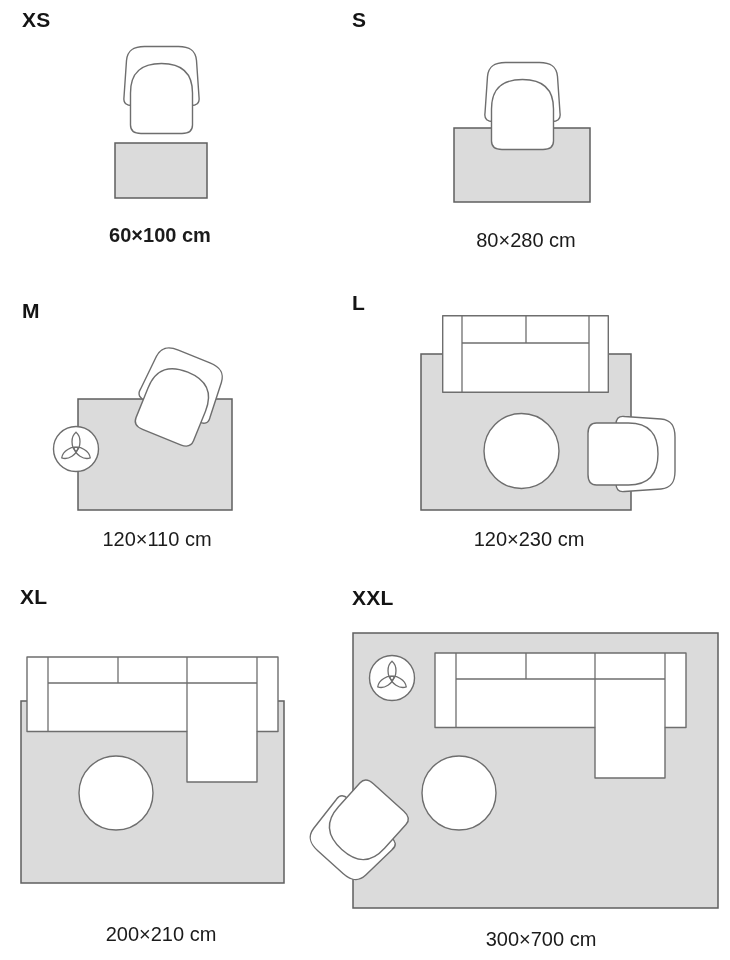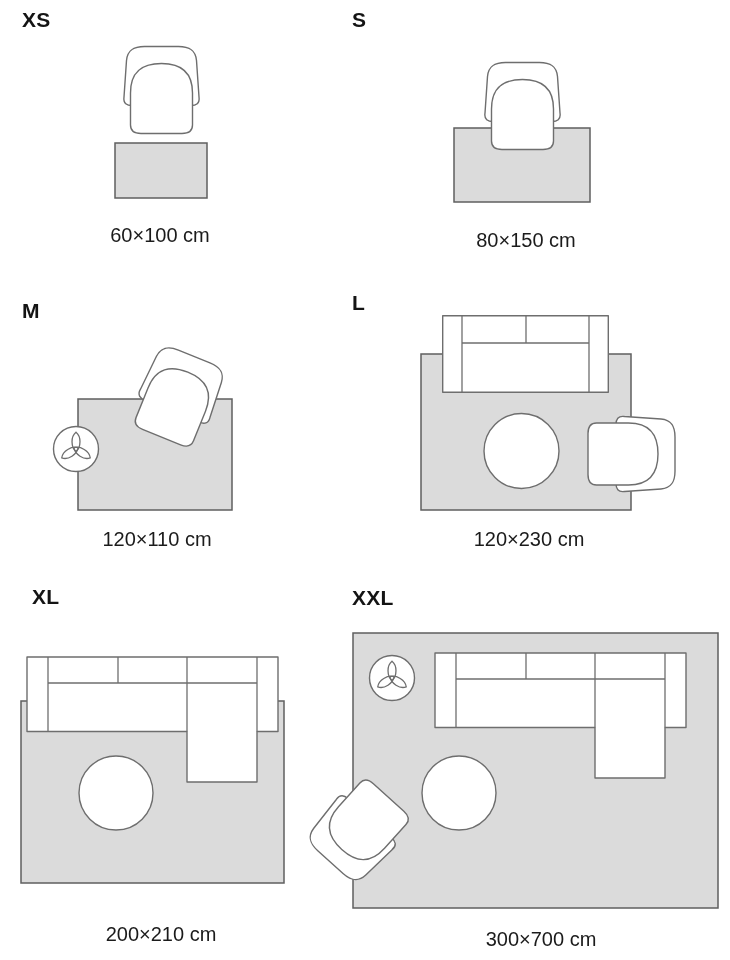--- a/index.html
+++ b/index.html
@@ -94,23 +94,23 @@
       <use href="#sectional" transform="translate(434 652)"></use>
       <circle class="furn" cx="459" cy="793" r="37"></circle>
       <use href="#armchair" transform="translate(357.5 832) rotate(222) translate(-44 -47)"></use>
     </g>
   </svg>
 
   <div class="size-label" style="left:22px;  top:8px;">XS</div>
   <div class="size-label" style="left:352px; top:8px;">S</div>
   <div class="size-label" style="left:22px;  top:299px;">M</div>
   <div class="size-label" style="left:352px; top:291px;">L</div>
-  <div class="size-label" style="left:32px;  top:585px;">XL</div>
+  <div class="size-label" style="left:20px;  top:585px;">XL</div>
   <div class="size-label" style="left:352px; top:586px;text-align:center;">XXL</div>
 
-  <div class="size-caption" style="left:160px; top:224px;">60×100 cm</div>
-  <div class="size-caption" style="left:526px; top:229px;">80×150 cm</div>
+  <div class="size-caption" style="left:160px; top:224px;font-weight:bold;">60×100 cm</div>
+  <div class="size-caption" style="left:526px; top:229px;">80×280 cm</div>
   <div class="size-caption" style="left:157px; top:528px;">120×110 cm</div>
   <div class="size-caption" style="left:529px; top:528px;">120×230 cm</div>
   <div class="size-caption" style="left:161px; top:923px;">200×210 cm</div>
   <div class="size-caption" style="left:541px; top:928px;">300×700 cm</div>
 
 </div>
 
 </body></html>

